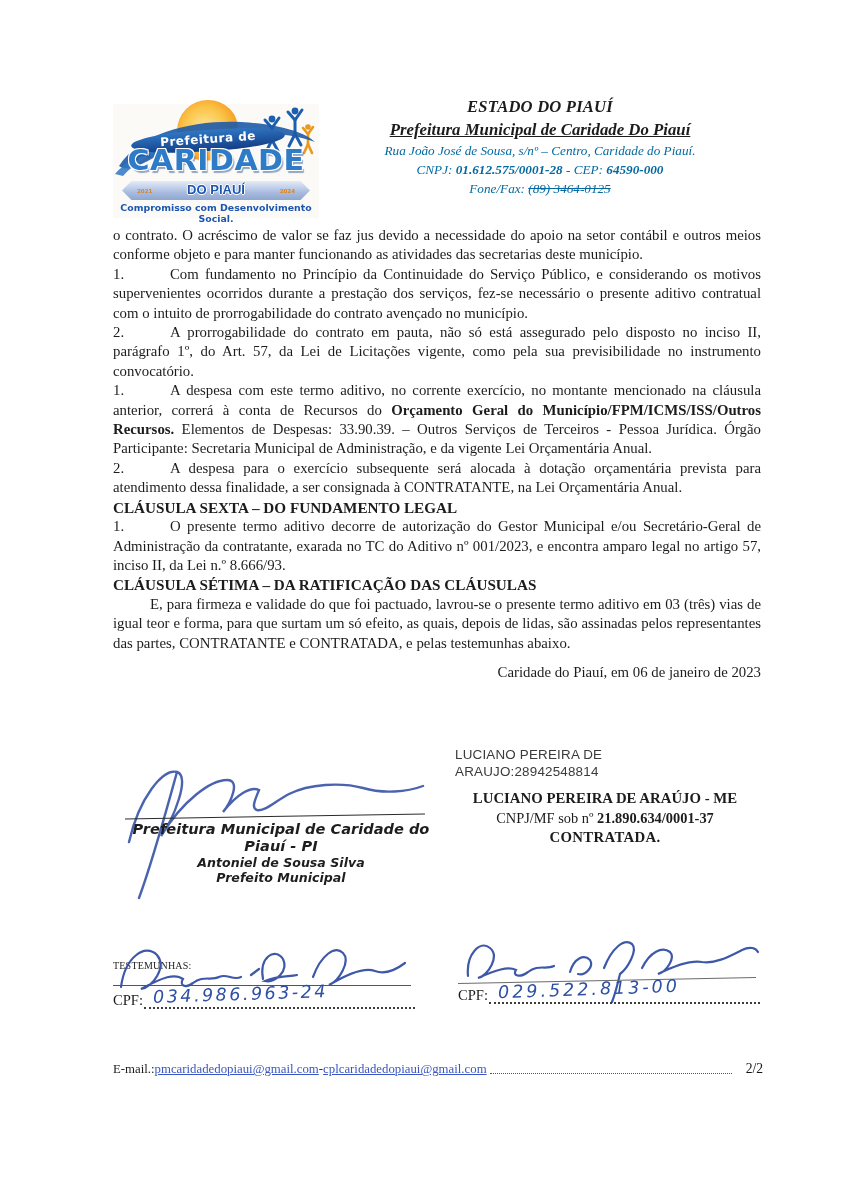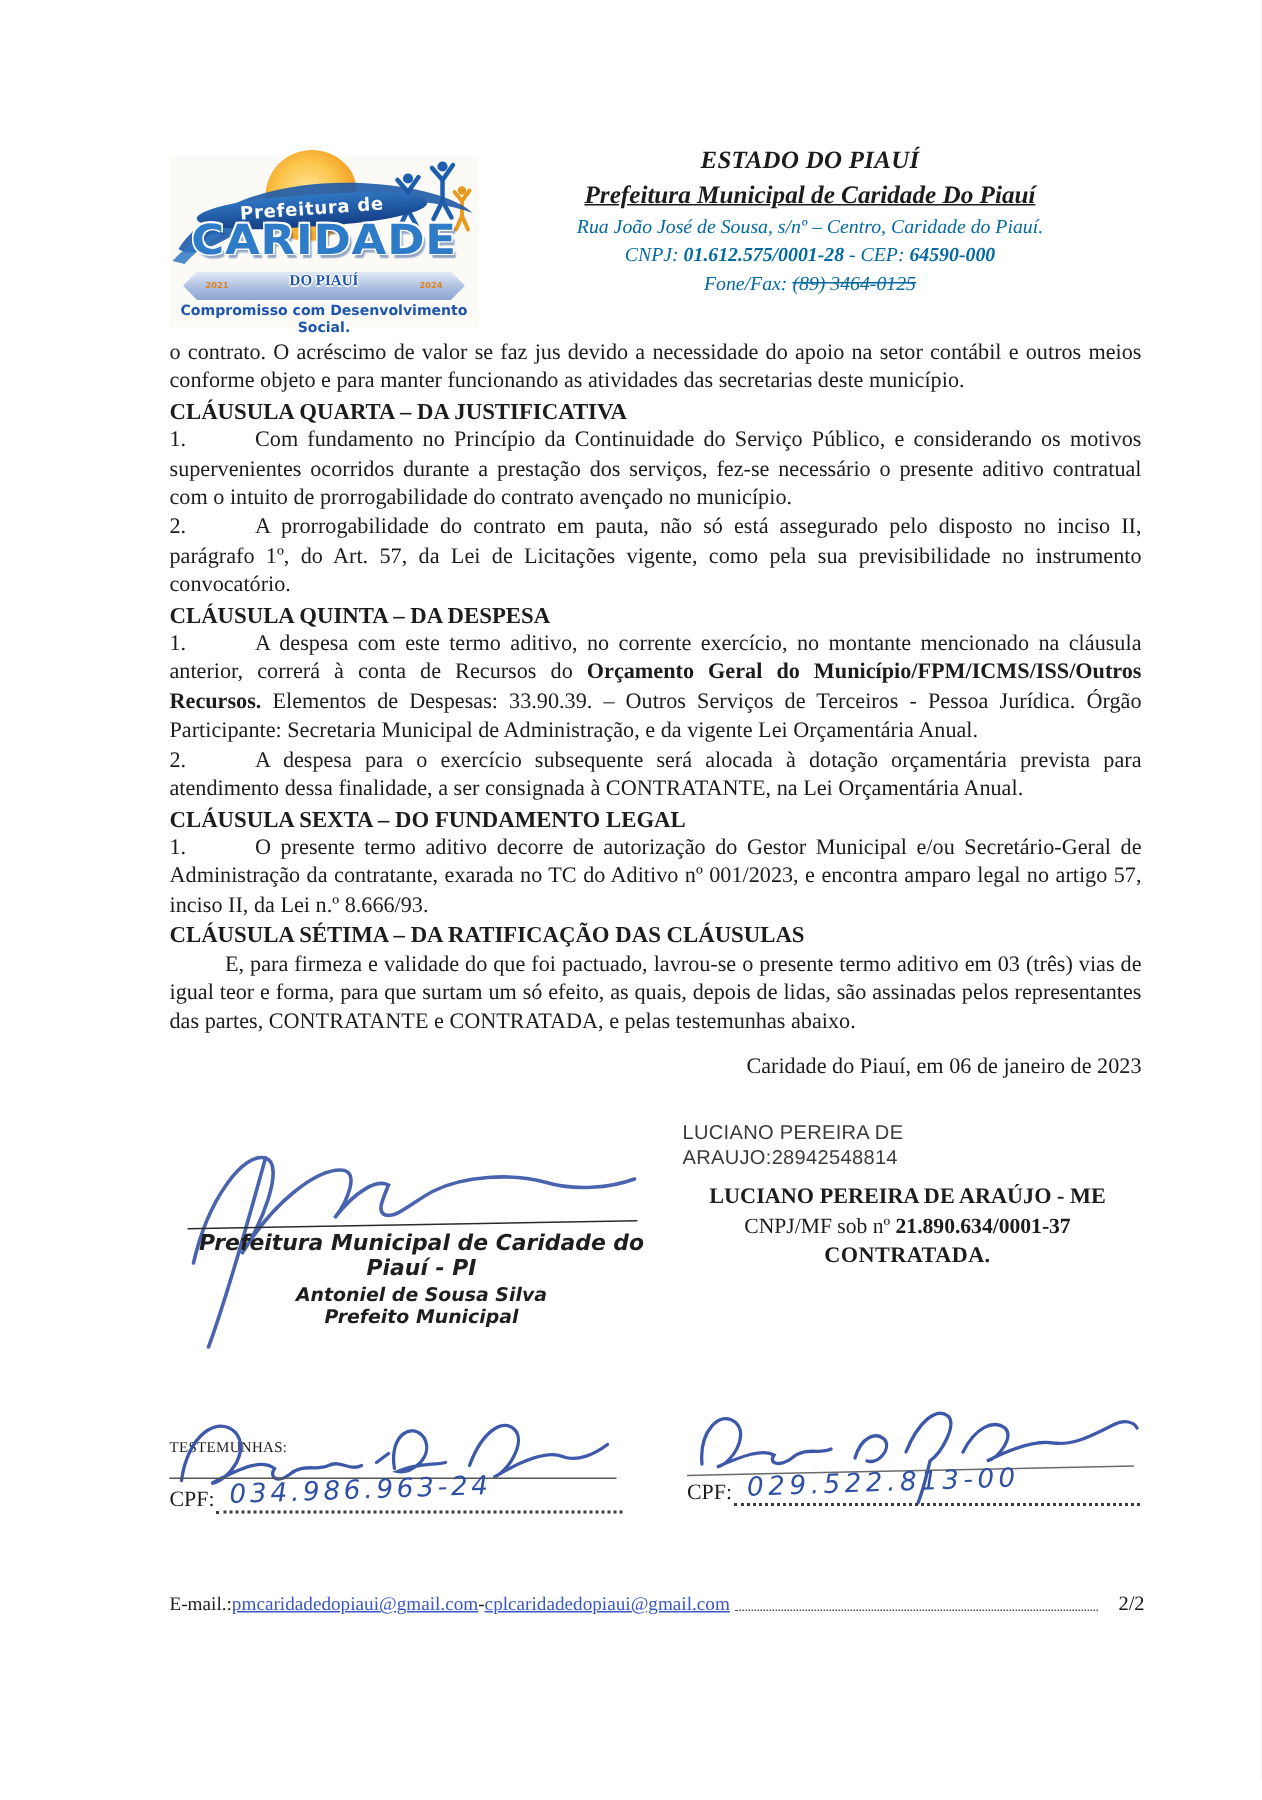--- a/index.html
+++ b/index.html
@@ -20,21 +20,21 @@
   .logo .pref{position:absolute;left:18px;top:28px;width:154px;text-align:center;transform:rotate(-4deg);
     font-family:"DejaVu Sans",sans-serif;font-size:12px;font-weight:600;color:#ffffff;letter-spacing:.5px;}
   .logo .caridade{position:absolute;left:0;top:39px;width:206px;text-align:center;
     font-family:"DejaVu Sans",sans-serif;font-weight:bold;font-size:30px;letter-spacing:.5px;color:#2e7bc8;
     text-shadow:-1px -1px 0 #fff,1px -1px 0 #fff,-1px 1px 0 #fff,1px 1px 0 #fff,2px 3px 1px rgba(19,62,134,.45);
     transform:scaleY(.92);}
   .logo .ribbon{position:absolute;left:9px;top:77px;width:188px;height:19px;
     background:linear-gradient(180deg,#e4ebf7,#a9bcdf 60%,#8ea6d0);
     clip-path:polygon(0 50%,5% 0,95% 0,100% 50%,95% 100%,5% 100%);}
   .logo .ribbon .dopiaui{position:absolute;left:0;top:1px;width:100%;text-align:center;
-    font-family:Liberation Serif, serif;font-weight:bold;font-size:10px;color:#1d55ae;
+    font-family:Liberation Sans, sans-serif;font-weight:bold;font-size:13px;color:#1d55ae;
     text-shadow:-1px 0 #fff,1px 0 #fff,0 -1px #fff,0 1px #fff;}
   .logo .yr{position:absolute;top:7px;font-family:"DejaVu Sans",sans-serif;font-size:5.5px;color:#e0821e;font-weight:bold;}
   .logo .yr.l{left:15px}.logo .yr.r{right:15px}
   .logo .tagline{position:absolute;left:0;top:98px;width:206px;text-align:center;
     font-family:"DejaVu Sans",sans-serif;font-size:9.4px;font-weight:600;color:#1d55ae;}
   .header-text{position:absolute;left:318px;top:96px;width:444px;text-align:center;line-height:1.28;font-style:italic;}
   .ht-state{font-size:16.6px;font-weight:bold;letter-spacing:.2px;}
   .ht-muni{font-size:16.8px;font-weight:bold;text-decoration:underline;margin-top:2px;}
   .ht-small{font-size:13.2px;margin-top:2px;color:#0369a1;}
   .b{font-weight:bold;}
@@ -128,25 +128,23 @@
     <div class="ht-state">ESTADO DO PIAUÍ</div>
     <div class="ht-muni">Prefeitura Municipal de Caridade Do Piauí</div>
     <div class="ht-small">Rua João José de Sousa, s/nº – Centro, Caridade do Piauí.</div>
     <div class="ht-small"><span>CNPJ: </span><span class="b">01.612.575/0001-28</span><span> - CEP: </span><span class="b">64590-000</span></div>
     <div class="ht-small"><span>Fone/Fax: </span><span class="strike">(89) 3464-0125</span></div>
   </div>
 
   <div class="doc-body">
     <p>o contrato. O acréscimo de valor se faz jus devido a necessidade do apoio na setor contábil e outros meios conforme objeto e para manter funcionando as atividades das secretarias deste município.</p>
 
-    <p class="clause-title">CLÁUSULA QUARTA – DA JUSTIFICATIVA</p>
     <p><span class="pnum">1.</span><span>Com fundamento no Princípio da Continuidade do Serviço Público, e considerando os motivos supervenientes ocorridos durante a prestação dos serviços, fez-se necessário o presente aditivo contratual com o intuito de prorrogabilidade do contrato avençado no município.</span></p>
     <p><span class="pnum">2.</span><span>A prorrogabilidade do contrato em pauta, não só está assegurado pelo disposto no inciso II, parágrafo 1º, do Art. 57, da Lei de Licitações vigente, como pela sua previsibilidade no instrumento convocatório.</span></p>
 
-    <p class="clause-title">CLÁUSULA QUINTA – DA DESPESA</p>
     <p><span class="pnum">1.</span><span>A despesa com este termo aditivo, no corrente exercício, no montante mencionado na cláusula anterior, correrá à conta de Recursos do </span><span class="b">Orçamento Geral do Município/FPM/ICMS/ISS/Outros Recursos.</span><span> Elementos de Despesas: 33.90.39. – Outros Serviços de Terceiros - Pessoa Jurídica. Órgão Participante: Secretaria Municipal de Administração, e da vigente Lei Orçamentária Anual.</span></p>
     <p><span class="pnum">2.</span><span>A despesa para o exercício subsequente será alocada à dotação orçamentária prevista para atendimento dessa finalidade, a ser consignada à CONTRATANTE, na Lei Orçamentária Anual.</span></p>
 
     <p class="clause-title">CLÁUSULA SEXTA – DO FUNDAMENTO LEGAL</p>
     <p><span class="pnum">1.</span><span>O presente termo aditivo decorre de autorização do Gestor Municipal e/ou Secretário-Geral de Administração da contratante, exarada no TC do Aditivo nº 001/2023, e encontra amparo legal no artigo 57, inciso II, da Lei n.º 8.666/93.</span></p>
 
     <p class="clause-title">CLÁUSULA SÉTIMA – DA RATIFICAÇÃO DAS CLÁUSULAS</p>
     <p class="closing">E, para firmeza e validade do que foi pactuado, lavrou-se o presente termo aditivo em 03 (três) vias de igual teor e forma, para que surtam um só efeito, as quais, depois de lidas, são assinadas pelos representantes das partes, CONTRATANTE e CONTRATADA, e pelas testemunhas abaixo.</p>
 
     <div class="dateline">Caridade do Piauí, em 06 de janeiro de 2023</div>

